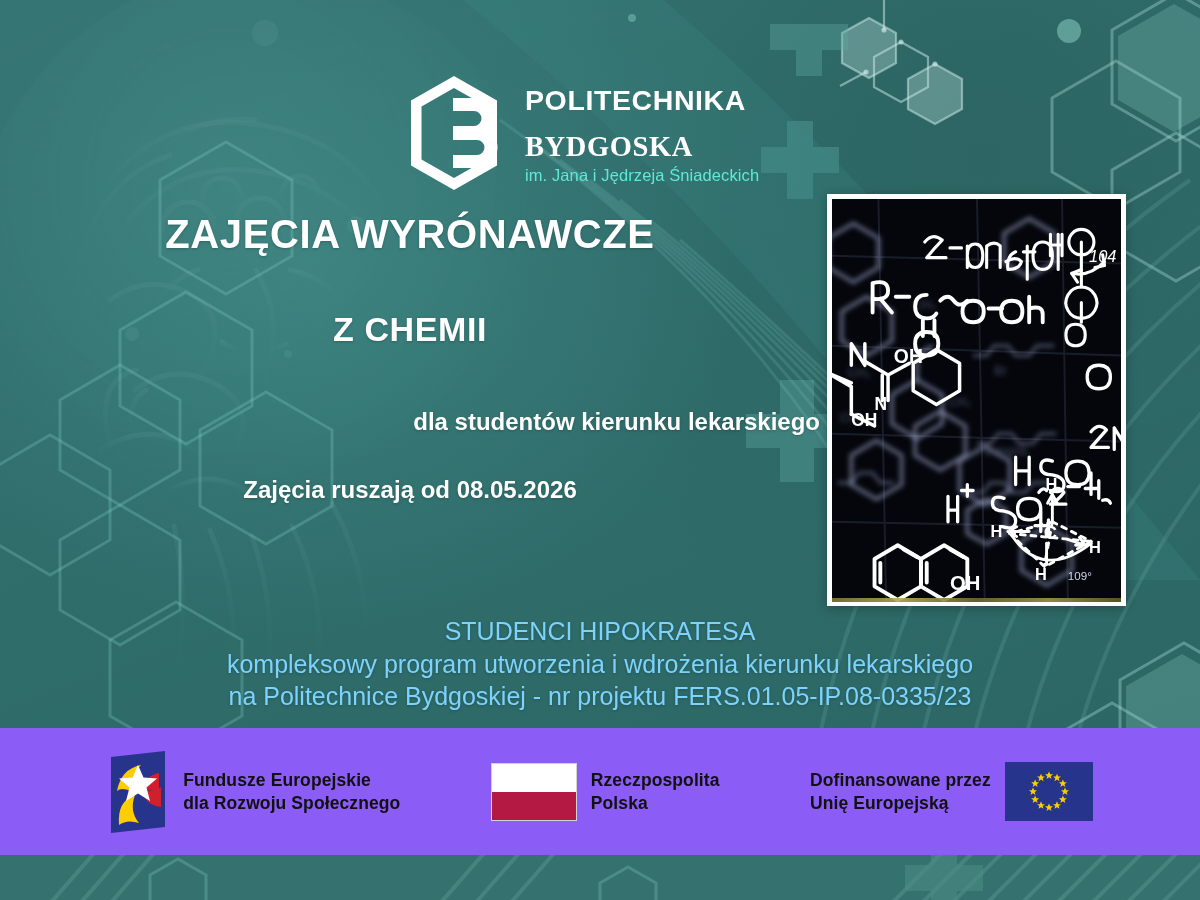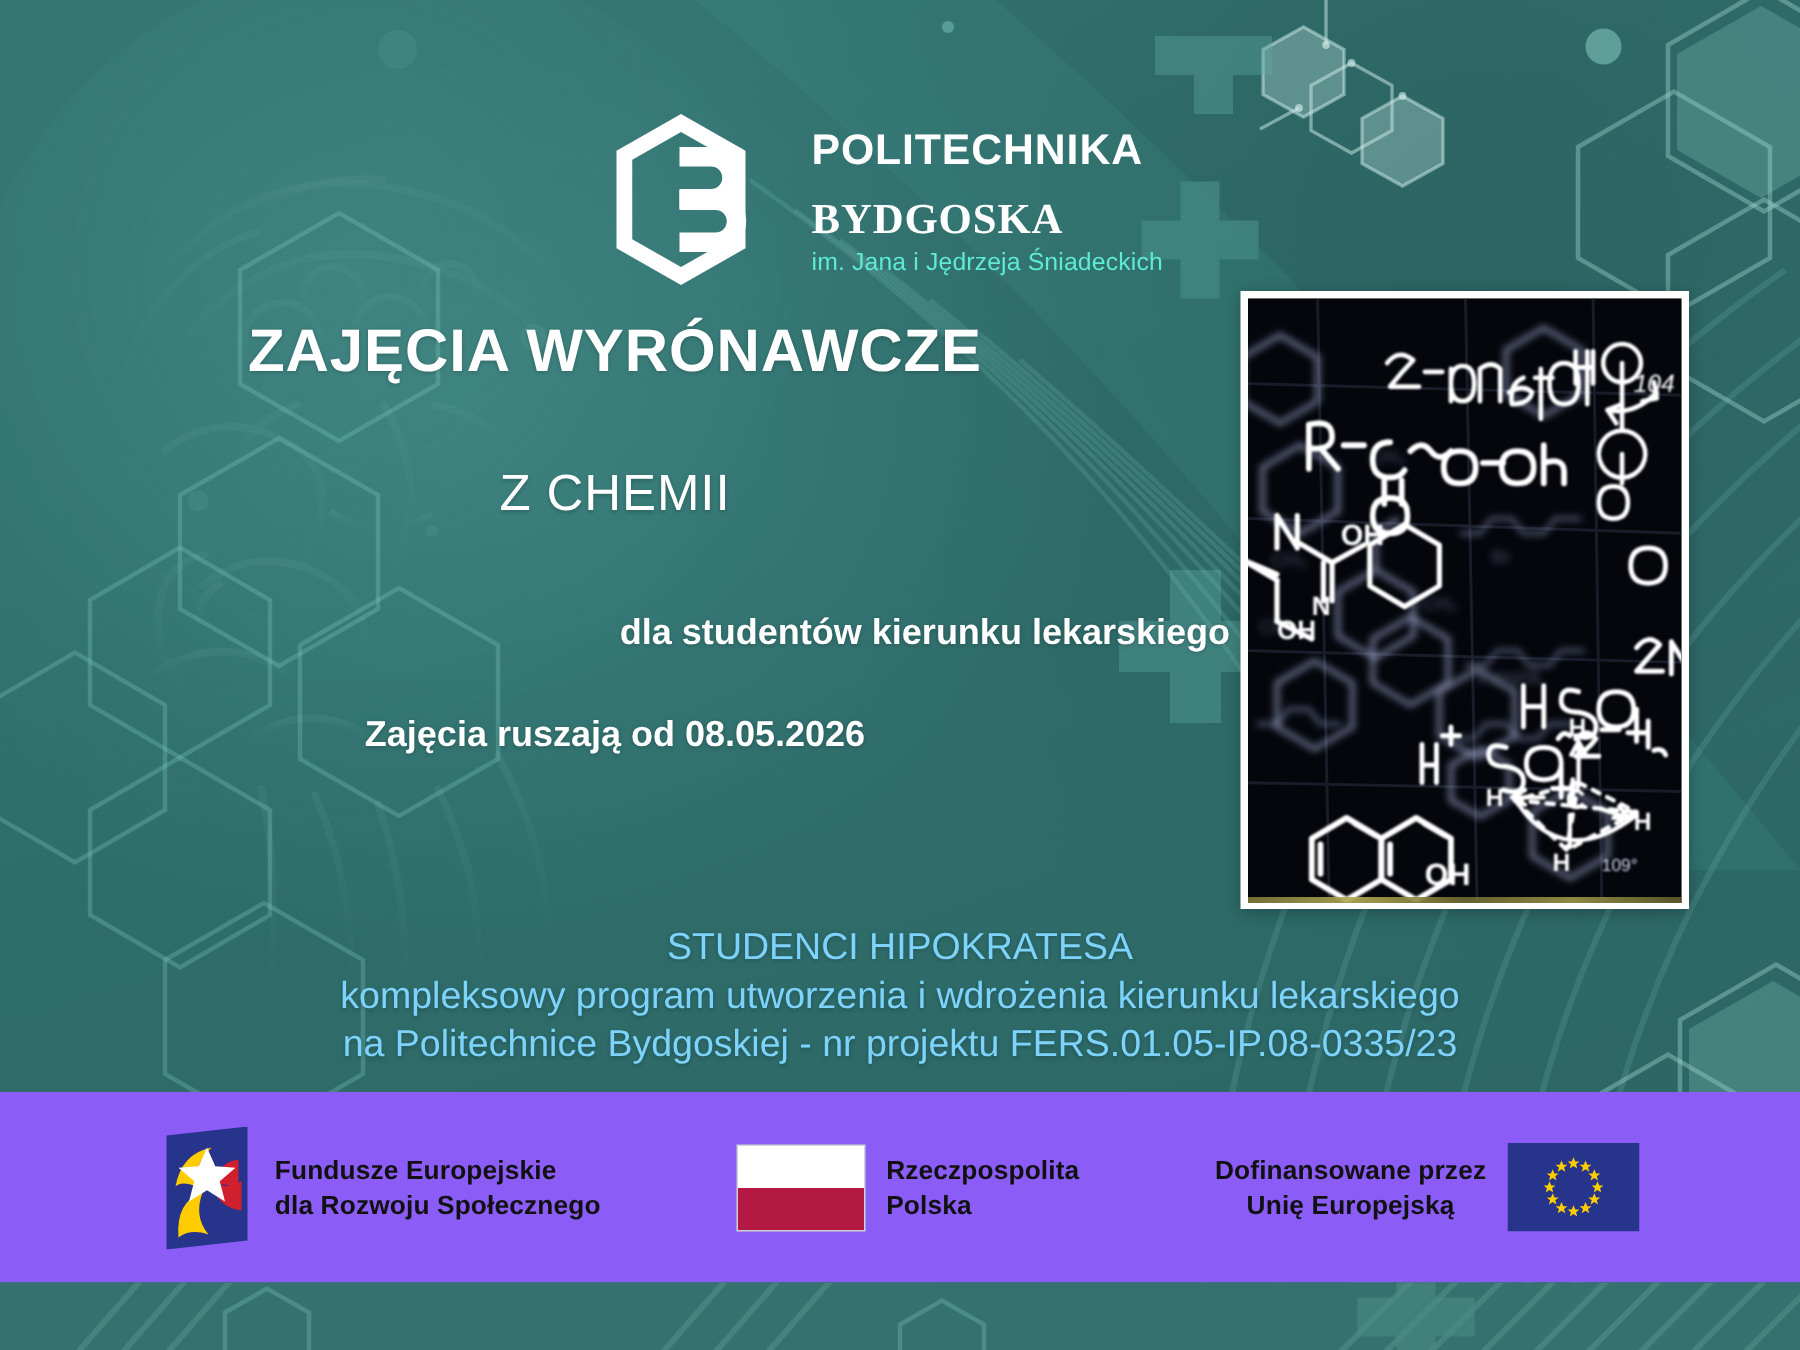--- a/index.html
+++ b/index.html
@@ -29,41 +29,41 @@
     opacity:.17;
     filter:blur(0.4px);
   }
   .hexfield{position:absolute;inset:0;}
   .swoosh{position:absolute;right:-60px;top:-180px;width:820px;height:760px;opacity:.55;}
   .arcs{position:absolute;right:-210px;top:120px;width:640px;height:820px;opacity:.5;}
 
   
   .logo-block{
     position:absolute;left:405px;top:74px;
-    display:flex;align-items:center;gap:30px;
+    display:flex;align-items:center;gap:14px;
   }
   .logo-mark{width:106px;height:118px;flex:0 0 auto;}
   .logo-words{display:flex;flex-direction:column;line-height:1;padding-top:4px;}
   .logo-l1,.logo-l2{
     color:#ffffff;font-weight:700;font-size:28.5px;letter-spacing:.6px;
   }
   .logo-l2{margin-top:18px;font-family:Liberation Serif, serif;}
   .logo-l3{
     color:#5eead4;font-weight:400;font-size:16.5px;margin-top:6px;letter-spacing:.1px;
   }
 
   
   .headline{
     position:absolute;left:0;top:212px;width:820px;text-align:center;
     color:#ffffff;font-weight:700;font-size:40px;letter-spacing:.6px;
     text-shadow:0 1px 3px rgba(0,0,0,.22);
   }
   .headline2{
     position:absolute;left:0;top:310px;width:820px;text-align:center;
-    color:#ffffff;font-weight:400;font-size:34px;letter-spacing:.6px;
+    color:#ffffff;font-weight:700;font-size:34px;letter-spacing:.6px;
     text-shadow:0 1px 3px rgba(0,0,0,.22);
   }
   .subline{
     position:absolute;left:0;top:408px;width:820px;text-align:right;
     color:#ffffff;font-weight:700;font-size:24px;
     text-shadow:0 1px 3px rgba(0,0,0,.22);
   }
   .dateline{
     position:absolute;left:0;top:476px;width:820px;text-align:center;
     color:#ffffff;font-weight:700;font-size:24px;
@@ -112,21 +112,21 @@
     display:flex;flex-direction:column;
   }
   .pl-flag i{display:block;width:100%;height:50%;}
   .pl-white{background:#ffffff;}
   .pl-red{background:#b31942;}
   .eu-flag{width:88px;height:59px;flex:0 0 auto;}
   .ftext{
     color:#111111;font-weight:700;font-size:17.5px;line-height:1.28;
     letter-spacing:.1px;white-space:nowrap;
   }
-  .ftext.right{text-align:center;}
+  .ftext.right{text-align:left;}
 
   
   .bottomstrip{
     position:absolute;left:0;top:855px;width:1200px;height:45px;
     background:#35726f;overflow:hidden;
   }
 </style>
 </head>
 <body>
 

